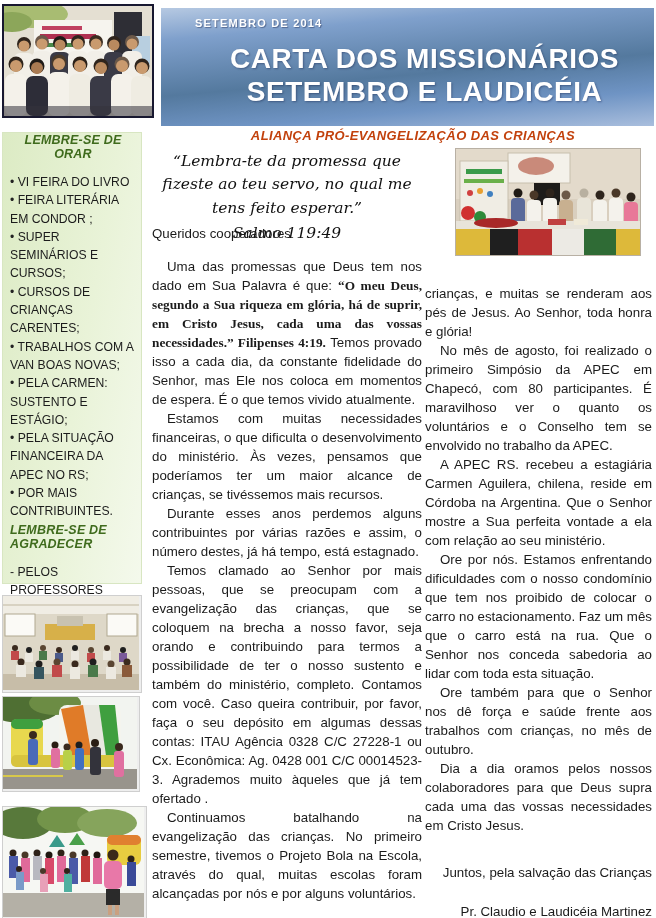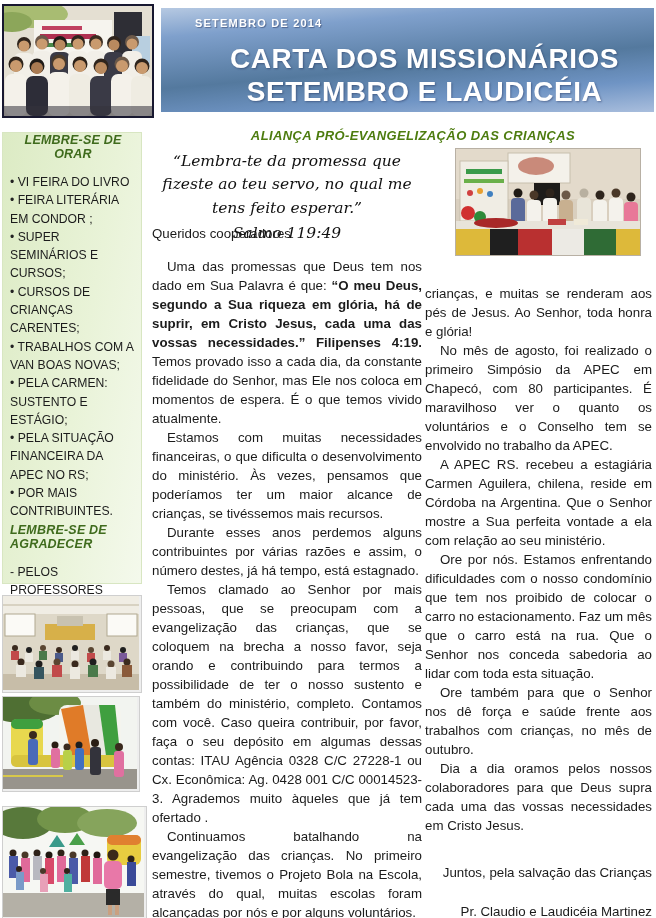--- a/index.html
+++ b/index.html
@@ -7,21 +7,21 @@
     position:relative;width:656px;height:918px;background:#ffffff;
     font-family:"Liberation Sans",sans-serif;overflow:hidden;
     color:#1b1b1b;
   }
   
   .header-photo{
     position:absolute;left:2px;top:4px;width:152px;height:114px;
     border:2px solid #181830;background:#ddd8cc;box-sizing:border-box;overflow:hidden;
   }
   .banner{
-    position:absolute;left:161px;top:8px;width:493px;height:104px;
+    position:absolute;left:161px;top:8px;width:493px;height:118px;
     background:linear-gradient(175deg,#b6c9e2 0%,#7fa0cc 20%,#54799e 55%,#6f94c4 78%,#a9bedd 100%);
   }
   .banner-date{
     position:absolute;left:34px;top:9px;font-size:11px;font-weight:bold;color:#fff;
     letter-spacing:1.2px;text-shadow:1px 1px 1px rgba(20,30,70,.45);
   }
   .banner-title{
     position:absolute;left:0;right:0;top:34px;text-align:center;padding-left:34px;
     font-size:28px;font-weight:bold;color:#ffffff;line-height:1.18;
     text-shadow:1px 1px 2px rgba(20,30,70,.4);letter-spacing:.5px;
@@ -44,21 +44,21 @@
   .sb-item.bullet::before{content:"•  ";color:#222;}
   .sb-item.first-thank{margin-top:12px;}
   
   .side-photo{position:absolute;background:#eee;border:1px solid #cfcfcf;overflow:hidden;}
   #photo-hall{left:2px;top:595px;width:138px;height:96px;}
   #photo-bouncy{left:2px;top:696px;width:136px;height:94px;}
   #photo-queue{left:2px;top:806px;width:143px;height:112px;}
   
   .org-heading{
     position:absolute;left:170px;top:128px;width:486px;text-align:center;
-    font-size:13px;font-weight:bold;font-style:italic;color:#4d7c0f;letter-spacing:.4px;
+    font-size:13px;font-weight:bold;font-style:italic;color:#c2410c;letter-spacing:.4px;
   }
   .quote{
     position:absolute;left:152px;top:150px;width:270px;text-align:center;
     font-family:"DejaVu Serif",serif;font-style:italic;font-size:15.5px;line-height:1.5;color:#111;
   }
   .quote-ref{margin-top:2px;}
   .simposio-photo{
     position:absolute;left:455px;top:148px;width:186px;height:108px;
     border:1px solid #b8b0a4;background:#d9cfbf;box-sizing:border-box;overflow:hidden;
   }
@@ -67,21 +67,21 @@
     font-size:10.5px;font-weight:bold;font-style:italic;color:#16989a;letter-spacing:.5px;
   }
   
   .colL{position:absolute;left:152px;top:224px;width:270px;}
   .colR{position:absolute;left:425px;top:284px;width:227px;}
   .body-text p{
     margin:0;font-size:13.3px;line-height:19px;text-align:justify;color:#1b1b1b;
   }
   .body-text p.indent{text-indent:15px;}
   .salutation{margin:0 0 14px 0 !important;text-align:left !important;}
-  .bold{font-weight:bold;}
+  .bold{font-weight:bold;font-family:Liberation Serif, serif;}
   
   .closing{margin-top:28px !important;text-align:right !important;}
   .signature{margin-top:20px !important;text-align:right !important;}
 </style>
 </head>
 <body>
 
 <div id="page">
 
   <div class="header-photo">

